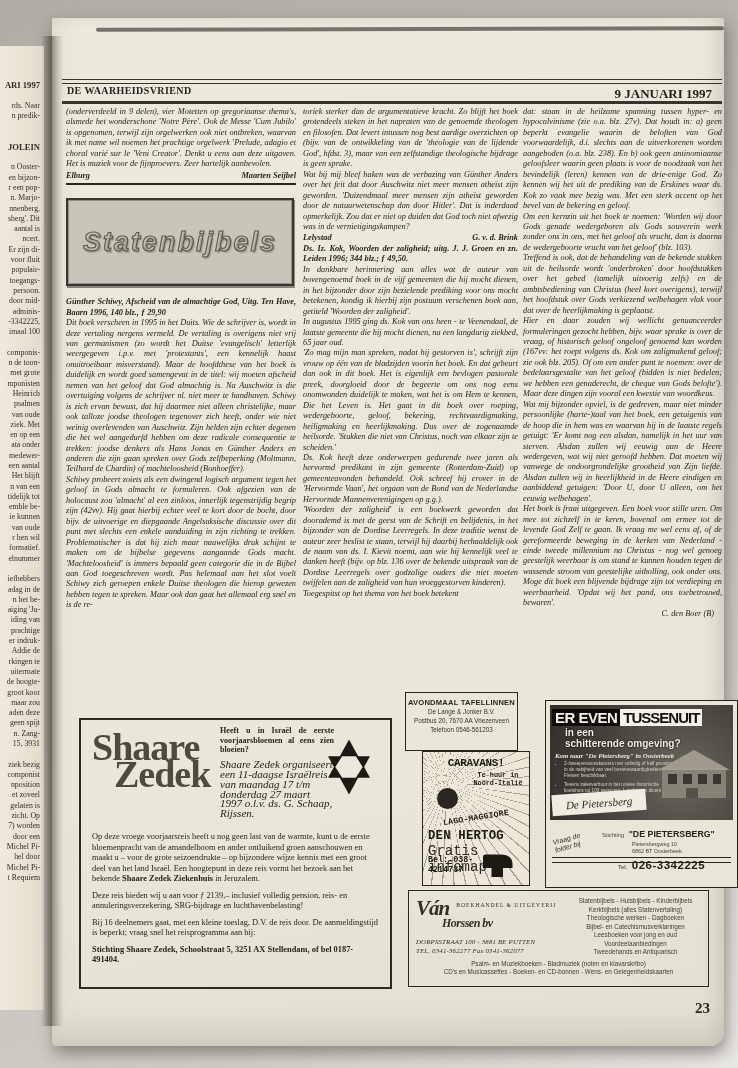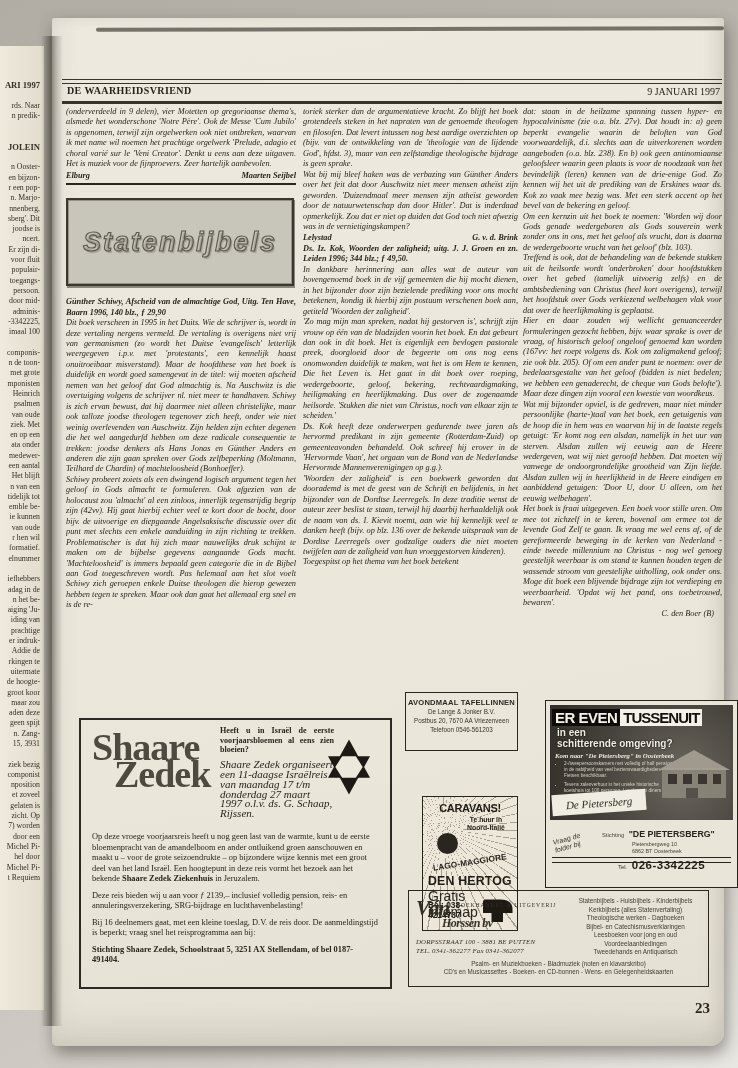--- a/index.html
+++ b/index.html
@@ -22,21 +22,21 @@
     border-radius:2px 3px 14px 5px;
     box-shadow:2px 7px 16px rgba(40,36,30,.45), inset 0 -18px 28px rgba(120,114,100,.16), inset -6px 0 14px rgba(120,114,100,.12);}
   .artifact-top{position:absolute;left:96px;top:27px;width:628px;height:4px;background:#443f38;
     opacity:.7;border-radius:2px;transform:rotate(-.15deg);}
   
   .rule{position:absolute;left:62px;width:660px;background:#38332b;}
   .rule.r1{top:79px;height:1px;}
   .rule.r2{top:83px;height:1px;}
   .rule.r3{top:101px;height:2.5px;}
   .masthead-title{position:absolute;left:67px;top:85px;font-weight:bold;font-size:10px;letter-spacing:.4px;color:#241f18;}
-  .masthead-date{position:absolute;right:18px;top:86px;font-weight:normal;font-size:10px;color:#241f18;}
+  .masthead-date{position:absolute;right:26px;top:86px;font-weight:bold;font-size:13px;color:#241f18;}
   
   .col{position:absolute;top:107px;text-align:justify;font-size:8.3px;line-height:10.45px;color:#2b251e;overflow:hidden;font-style:italic;}
   .col p{margin:0;}
   #col1{left:66px;width:230px;height:604px;}
   #col2{left:303px;width:215px;height:578px;}
   #col3{left:523px;width:199px;height:586px;}
   .sig-row{display:flex;justify-content:space-between;font-weight:bold;margin-top:1px;}
   .sig-rule{border-top:2px solid #2b251e;margin-top:2px;}
   .review-title{font-weight:bold;margin:4px 8px 1px 18px;}
   .byline{text-align:right;margin-top:3px;padding-right:8px;}
@@ -57,42 +57,42 @@
   .shaare-note{font-style:italic;font-size:11px;line-height:9.9px;margin-top:5px;}
   .star-wrap{position:absolute;right:6px;top:14px;width:48px;height:58px;}
   .shaare-body p{margin:0 0 6px;font-size:8.4px;line-height:10.5px;}
   .shaare-body .b{font-weight:bold;}
   
   .ad-avondmaal{position:absolute;left:405px;top:692px;width:113px;height:59px;border:1.5px solid #2b2720;
     box-sizing:border-box;text-align:center;font-family:"Liberation Sans",sans-serif;color:#38332b;padding-top:5px;}
   .avondmaal-title{font-weight:bold;font-size:7.6px;letter-spacing:.2px;color:#2d2822;}
   .avondmaal-line{font-size:6.3px;line-height:8.2px;margin-top:1px;}
   
-  .ad-caravans{position:absolute;left:422px;top:751px;width:96px;height:135px;border:1px solid #28241d;
-    box-sizing:border-box;background:#ece7d9;overflow:hidden;font-family:Liberation Sans, sans-serif;margin-top:45px;}
+  .ad-caravans{position:absolute;left:422px;top:751px;width:108px;height:135px;border:1px solid #28241d;
+    box-sizing:border-box;background:#ece7d9;overflow:hidden;font-family:Liberation Mono, monospace;}
   .ad-caravans::before{content:"";position:absolute;inset:-20px;
     background:repeating-conic-gradient(from 0deg at 30% 30%,rgba(92,88,78,.5) 0 .7deg,transparent .7deg 6.5deg);}
   .caravans-headline{position:absolute;top:5px;left:0;right:0;text-align:center;font-weight:bold;font-size:11px;letter-spacing:-.3px;color:#1e1a14;}
   .caravans-sub{position:absolute;top:19px;right:3px;width:56px;text-align:center;font-weight:bold;font-size:6.8px;line-height:8px;color:#241f19;}
   .sun-icon{position:absolute;top:36px;left:14px;width:21px;height:21px;border-radius:50%;background:#2a251e;}
   .caravans-loc{position:absolute;top:61px;left:0;right:0;text-align:center;font-weight:bold;font-size:8.2px;
     transform:rotate(-9deg);color:#241f19;letter-spacing:.2px;}
   .caravans-dealer{position:absolute;top:77px;left:5px;font-weight:bold;font-size:12.3px;letter-spacing:.2px;color:#1e1a14;}
   .caravans-offer{position:absolute;top:91px;left:5px;font-size:14px;color:#2b2620;}
   .caravans-phone{position:absolute;top:103px;left:5px;font-weight:bold;font-size:8.4px;line-height:10px;color:#1e1a14;}
   .den-hertog-logo{position:absolute;top:101px;left:48px;}
   
   .ad-tussenuit{position:absolute;left:545px;top:700px;width:193px;height:188px;border:1.5px solid #28241d;
     box-sizing:border-box;background:#e9e5d8;padding:4px;font-family:"Liberation Sans",sans-serif;}
   .tz-photo{position:relative;height:115px;overflow:hidden;
     background:radial-gradient(circle at 72% 62%,#6b675f,#46433c 55%,#33302b 95%);}
   .tz-head{display:flex;margin:4px 2px 2px;}
   .tz-head-black{background:#0d0b08;color:#f4f1e8;font-weight:bold;font-size:15px;line-height:17px;padding:0 3px;letter-spacing:-.5px;}
   .tz-head-white{background:#f4f1e8;color:#14110c;font-weight:bold;font-size:15px;line-height:17px;padding:0 3px;letter-spacing:-1px;}
-  .tz-line1,.tz-line2{color:#f2efe6;font-weight:bold;font-size:10px;line-height:10.5px;margin-left:7px;text-shadow:0 0 2px #000;}
+  .tz-line1,.tz-line2{color:#f2efe6;font-weight:bold;font-size:10px;line-height:10.5px;margin-left:15px;text-shadow:0 0 2px #000;}
   .tz-line3{color:#ece8dd;font-weight:bold;font-style:italic;font-size:6.8px;margin:3px 5px 1px;font-family:"Liberation Serif",serif;}
   .tz-bullets{margin:2px 0 0 14px;padding:0;width:112px;color:#d6d1c3;font-size:4.7px;line-height:5.9px;}
   .tz-bullets li{margin-bottom:3px;}
   .guesthouse-photo{position:absolute;right:3px;bottom:16px;}
   .tz-script-band{position:absolute;left:2px;bottom:7px;width:94px;height:21px;background:#efece1;
     transform:rotate(-4deg);display:flex;align-items:center;justify-content:center;
     font-family:"Liberation Serif",serif;font-style:italic;font-size:11px;color:#2e2a23;}
   .tz-bottom{position:relative;height:44px;}
   .tz-folder{position:absolute;left:3px;top:13px;width:44px;transform:rotate(-16deg);
     font-style:italic;font-size:7px;line-height:7.5px;color:#3a352d;}
@@ -134,21 +134,21 @@
         <div class="strip-line">&nbsp;</div>
         <div class="strip-line">&nbsp;</div>
         <div class="strip-line">JOLEIN</div>
         <div class="strip-line">&nbsp;</div>
         <div class="strip-line">n Ooster-</div>
         <div class="strip-line">en bijzon-</div>
         <div class="strip-line">r een pop-</div>
         <div class="strip-line">n. Marjo-</div>
         <div class="strip-line">nnenberg,</div>
         <div class="strip-line">sberg'. Dit</div>
-        <div class="strip-line">joodse is</div>
+        <div class="strip-line">aantal is</div>
         <div class="strip-line">ncert.</div>
         <div class="strip-line">Er zijn di-</div>
         <div class="strip-line">voor fluit</div>
         <div class="strip-line">populair-</div>
         <div class="strip-line">toegangs-</div>
         <div class="strip-line">persoon.</div>
         <div class="strip-line">door mid-</div>
         <div class="strip-line">adminis-</div>
         <div class="strip-line">-3342225,</div>
         <div class="strip-line">imaal 100</div>
@@ -233,20 +233,21 @@
 
   <div class="col" id="col2">
     <p>toriek sterker dan de argumentatieve kracht. Zo blijft het boek grotendeels steken in het napraten van de genoemde theologen en filosofen. Dat levert intussen nog best aardige overzichten op (bijv. van de ontwikkeling van de 'theologie van de lijdende God', hfdst. 3), maar van een zelfstandige theologische bijdrage is geen sprake.</p>
     <p>Wat bij mij bleef haken was de verbazing van Günther Anders over het feit dat door Auschwitz niet meer mensen atheïst zijn geworden. 'Duizendmaal meer mensen zijn atheïst geworden door de natuurwetenschap dan door Hitler'. Dat is inderdaad opmerkelijk. Zou dat er niet op duiden dat God toch niet afwezig was in de vernietigingskampen?</p>
     <div class="sig-row">
       <span>Lelystad</span>
       <span>G. v. d. Brink</span>
     </div>
     <p class="review-title">Ds. Iz. Kok, Woorden der zaligheid; uitg. J. J. Groen en zn. Leiden 1996; 344 blz.; ƒ 49,50.</p>
     <p>In dankbare herinnering aan alles wat de auteur van bovengenoemd boek in de vijf gemeenten die hij mocht dienen, in het bijzonder door zijn bezielende prediking voor ons mocht betekenen, kondig ik hierbij zijn postuum verschenen boek aan, getiteld 'Woorden der zaligheid'.</p>
+    <p>In augustus 1995 ging ds. Kok van ons heen - te Veenendaal, de laatste gemeente die hij mocht dienen, na een langdurig ziekbed, 65 jaar oud.</p>
     <p>'Zo mag mijn man spreken, nadat hij gestorven is', schrijft zijn vrouw op één van de bladzijden voorin het boek. En dat gebeurt dan ook in dit boek. Het is eigenlijk een bevlogen pastorale preek, doorgloeid door de begeerte om ons nog eens onomwonden duidelijk te maken, wat het is om Hem te kennen, Die het Leven is. Het gaat in dit boek over roeping, wedergeboorte, geloof, bekering, rechtvaardigmaking, heiligmaking en heerlijkmaking. Dus over de zogenaamde heilsorde. 'Stukken die niet van Christus, noch van elkaar zijn te scheiden.'</p>
     <p>Ds. Kok heeft deze onderwerpen gedurende twee jaren als hervormd predikant in zijn gemeente (Rotterdam-Zuid) op gemeenteavonden behandeld. Ook schreef hij erover in de 'Hervormde Vaan', het orgaan van de Bond van de Nederlandse Hervormde Mannenverenigingen op g.g.).</p>
     <p>'Woorden der zaligheid' is een boekwerk geworden dat doorademd is met de geest van de Schrift en belijdenis, in het bijzonder van de Dordtse Leerregels. In deze traditie wenst de auteur zeer beslist te staan, terwijl hij daarbij herhaaldelijk ook de naam van ds. I. Kievit noemt, aan wie hij kennelijk veel te danken heeft (bijv. op blz. 136 over de bekende uitspraak van de Dordtse Leerregels over godzalige ouders die niet moeten twijfelen aan de zaligheid van hun vroeggestorven kinderen).</p>
     <p>Toegespitst op het thema van het boek betekent</p>
   </div>
 
   <div class="col" id="col3">
     <p>dat: staan in de heilzame spanning tussen hyper- en hypocalvinisme (zie o.a. blz. 27v). Dat houdt in: a) geen beperkt evangelie waarin de beloften van God voorwaardelijk, d.i. slechts aan de uitverkorenen worden aangeboden (o.a. blz. 238). En b) ook geen antinomiaanse geloofsleer waarin geen plaats is voor de noodzaak van het bevindelijk (leren) kennen van de drie-enige God. Zo kennen wij het uit de prediking van de Erskines waar ds. Kok zo vaak mee bezig was. Met een sterk accent op het bevel van de bekering en geloof.</p>
     <p>Om een kernzin uit het boek te noemen: 'Worden wij door Gods genade wedergeboren als Gods souverein werk zonder ons in ons, met het geloof als vrucht, dan is daarna de wedergeboorte vrucht van het geloof' (blz. 103).</p>
     <p>Treffend is ook, dat de behandeling van de bekende stukken uit de heilsorde wordt 'onderbroken' door hoofdstukken over het gebed (tamelijk uitvoerig zelfs) en de ambtsbediening van Christus (heel kort overigens), terwijl het hoofdstuk over Gods verkiezend welbehagen vlak voor dat over de heerlijkmaking is geplaatst.</p>

